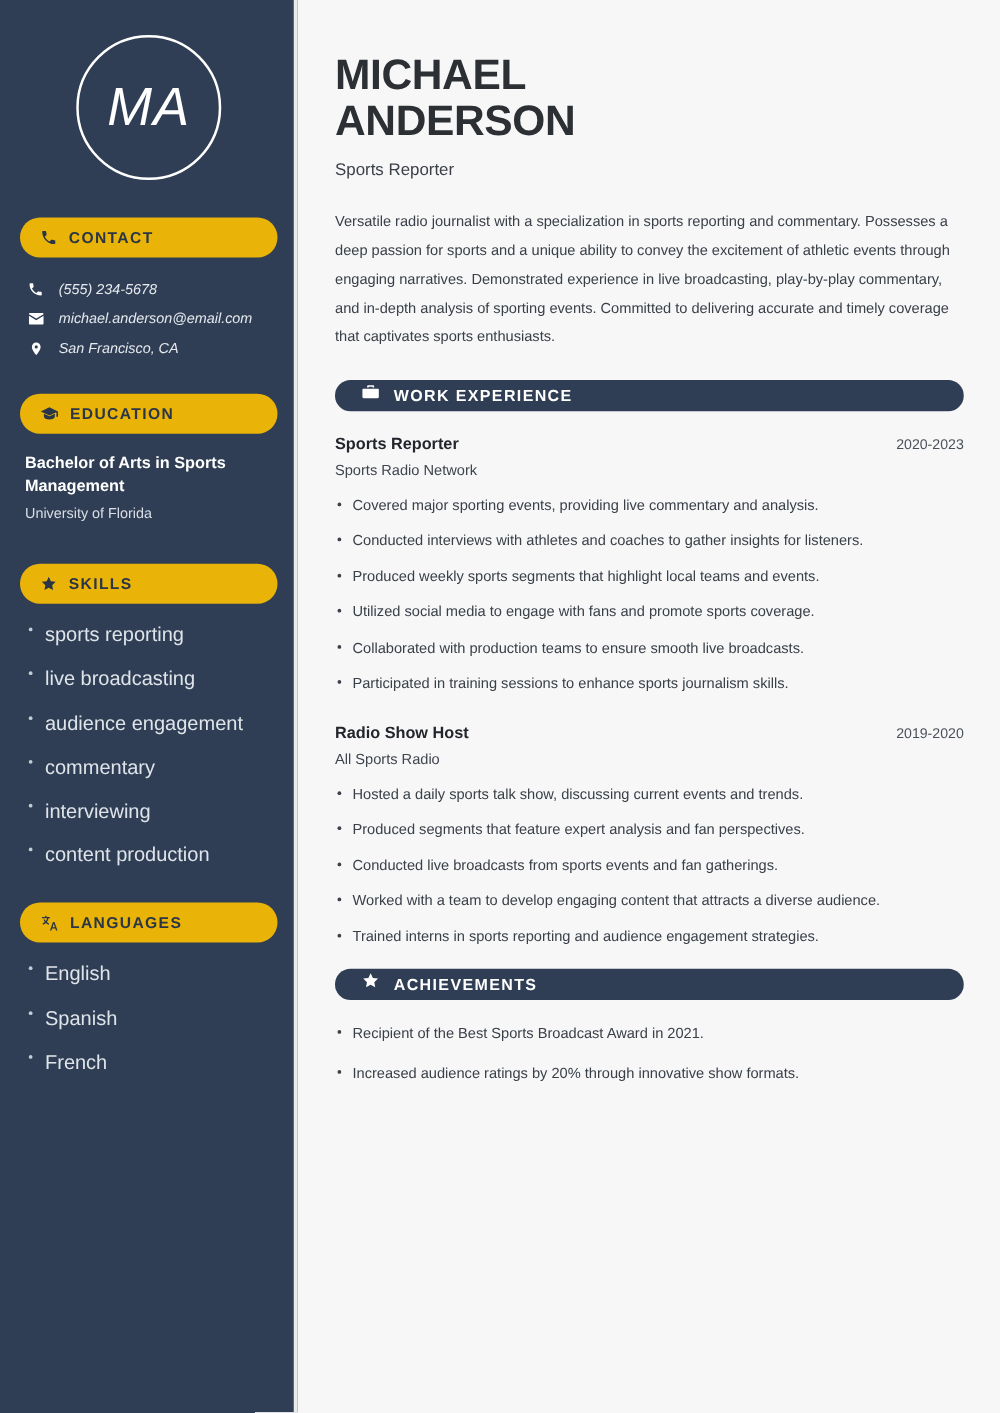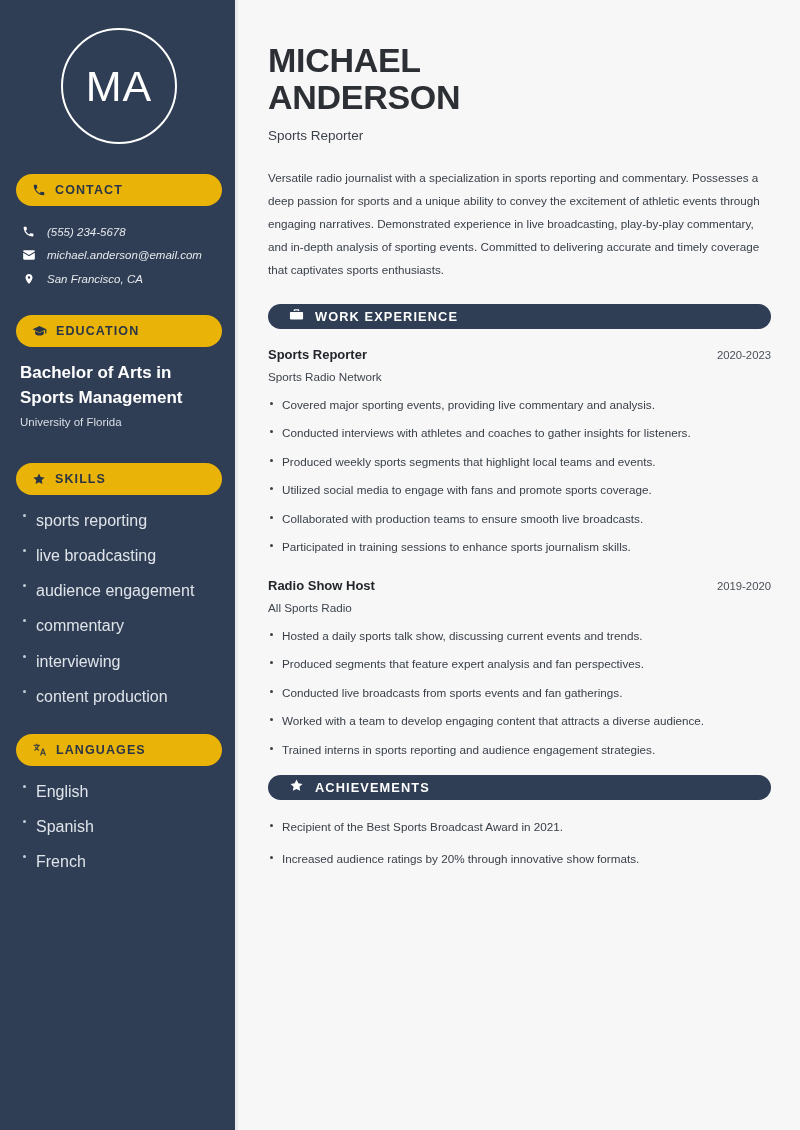--- a/index.html
+++ b/index.html
@@ -34,21 +34,21 @@
   }
 
   .avatar-wrap{
     display:flex; justify-content:center;
     margin-top:28px; margin-bottom:30px;
   }
   .avatar{
     width:116px; height:116px;
     border:2px solid #ffffff;
     border-radius:50%;
-    display:flex; align-items:center; justify-content:center;
+    display:flex; align-items:center; justify-content:center;font-style:italic;
   }
   .avatar-initials{
     font-size:43px;
     font-weight:400;
     letter-spacing:1px;
     color:#ffffff;
     line-height:1;
   }
 
   .pill{
@@ -77,21 +77,21 @@
     align-items:center;
     gap:11px;
     padding:5px 5px;
     font-size:11.5px;
     color:#e6e9ee;
   }
   .contact-row .ic{ width:15px; display:flex; justify-content:center; flex:0 0 15px; }
 
   .edu-block{ padding:0 4px; margin-bottom:30px; }
   .edu-degree{
-    font-size:17px; font-weight:700; color:#ffffff;
+    font-size:13px; font-weight:700; color:#ffffff;
     line-height:1.45; margin-bottom:3px;
   }
   .edu-school{ font-size:11.5px; color:#d9dee6; line-height:1.7; }
   .edu-years{ font-size:11.5px; color:#d9dee6; line-height:1.7; }
 
   .bullet-list{ list-style:none; padding:0 4px; margin-bottom:26px; }
   .bullet-list li{
     position:relative;
     padding-left:16px;
     font-size:16px;

